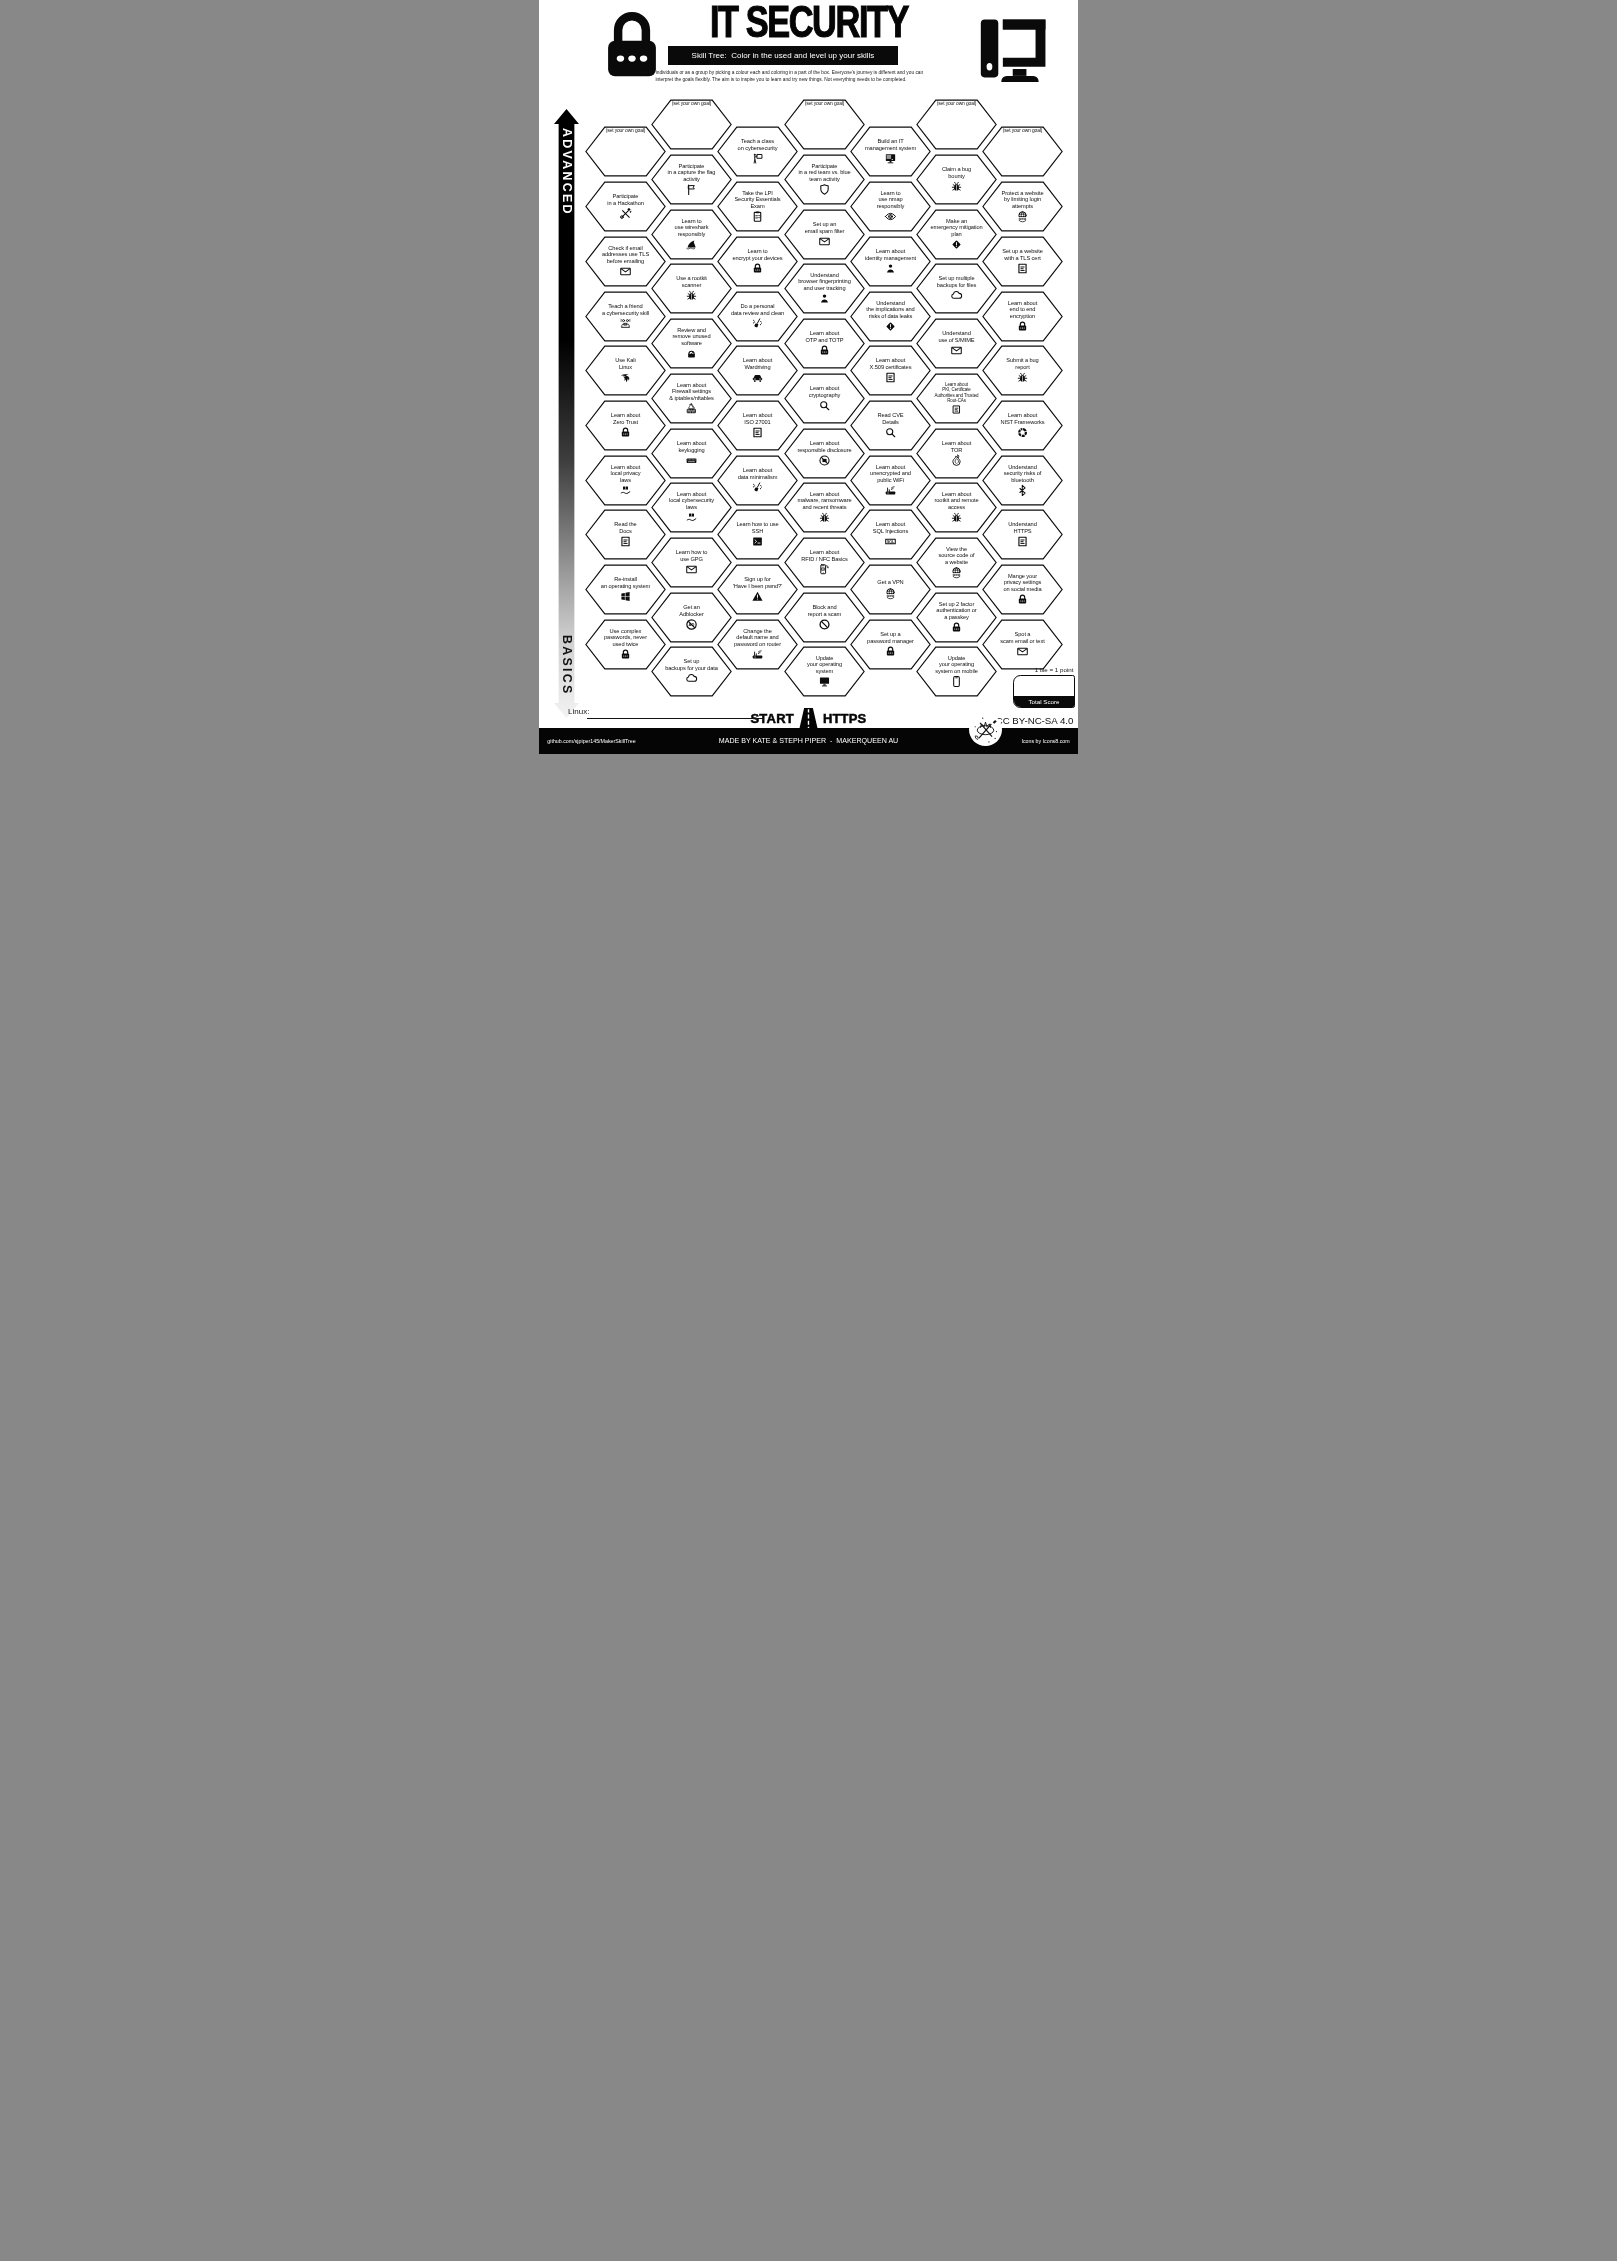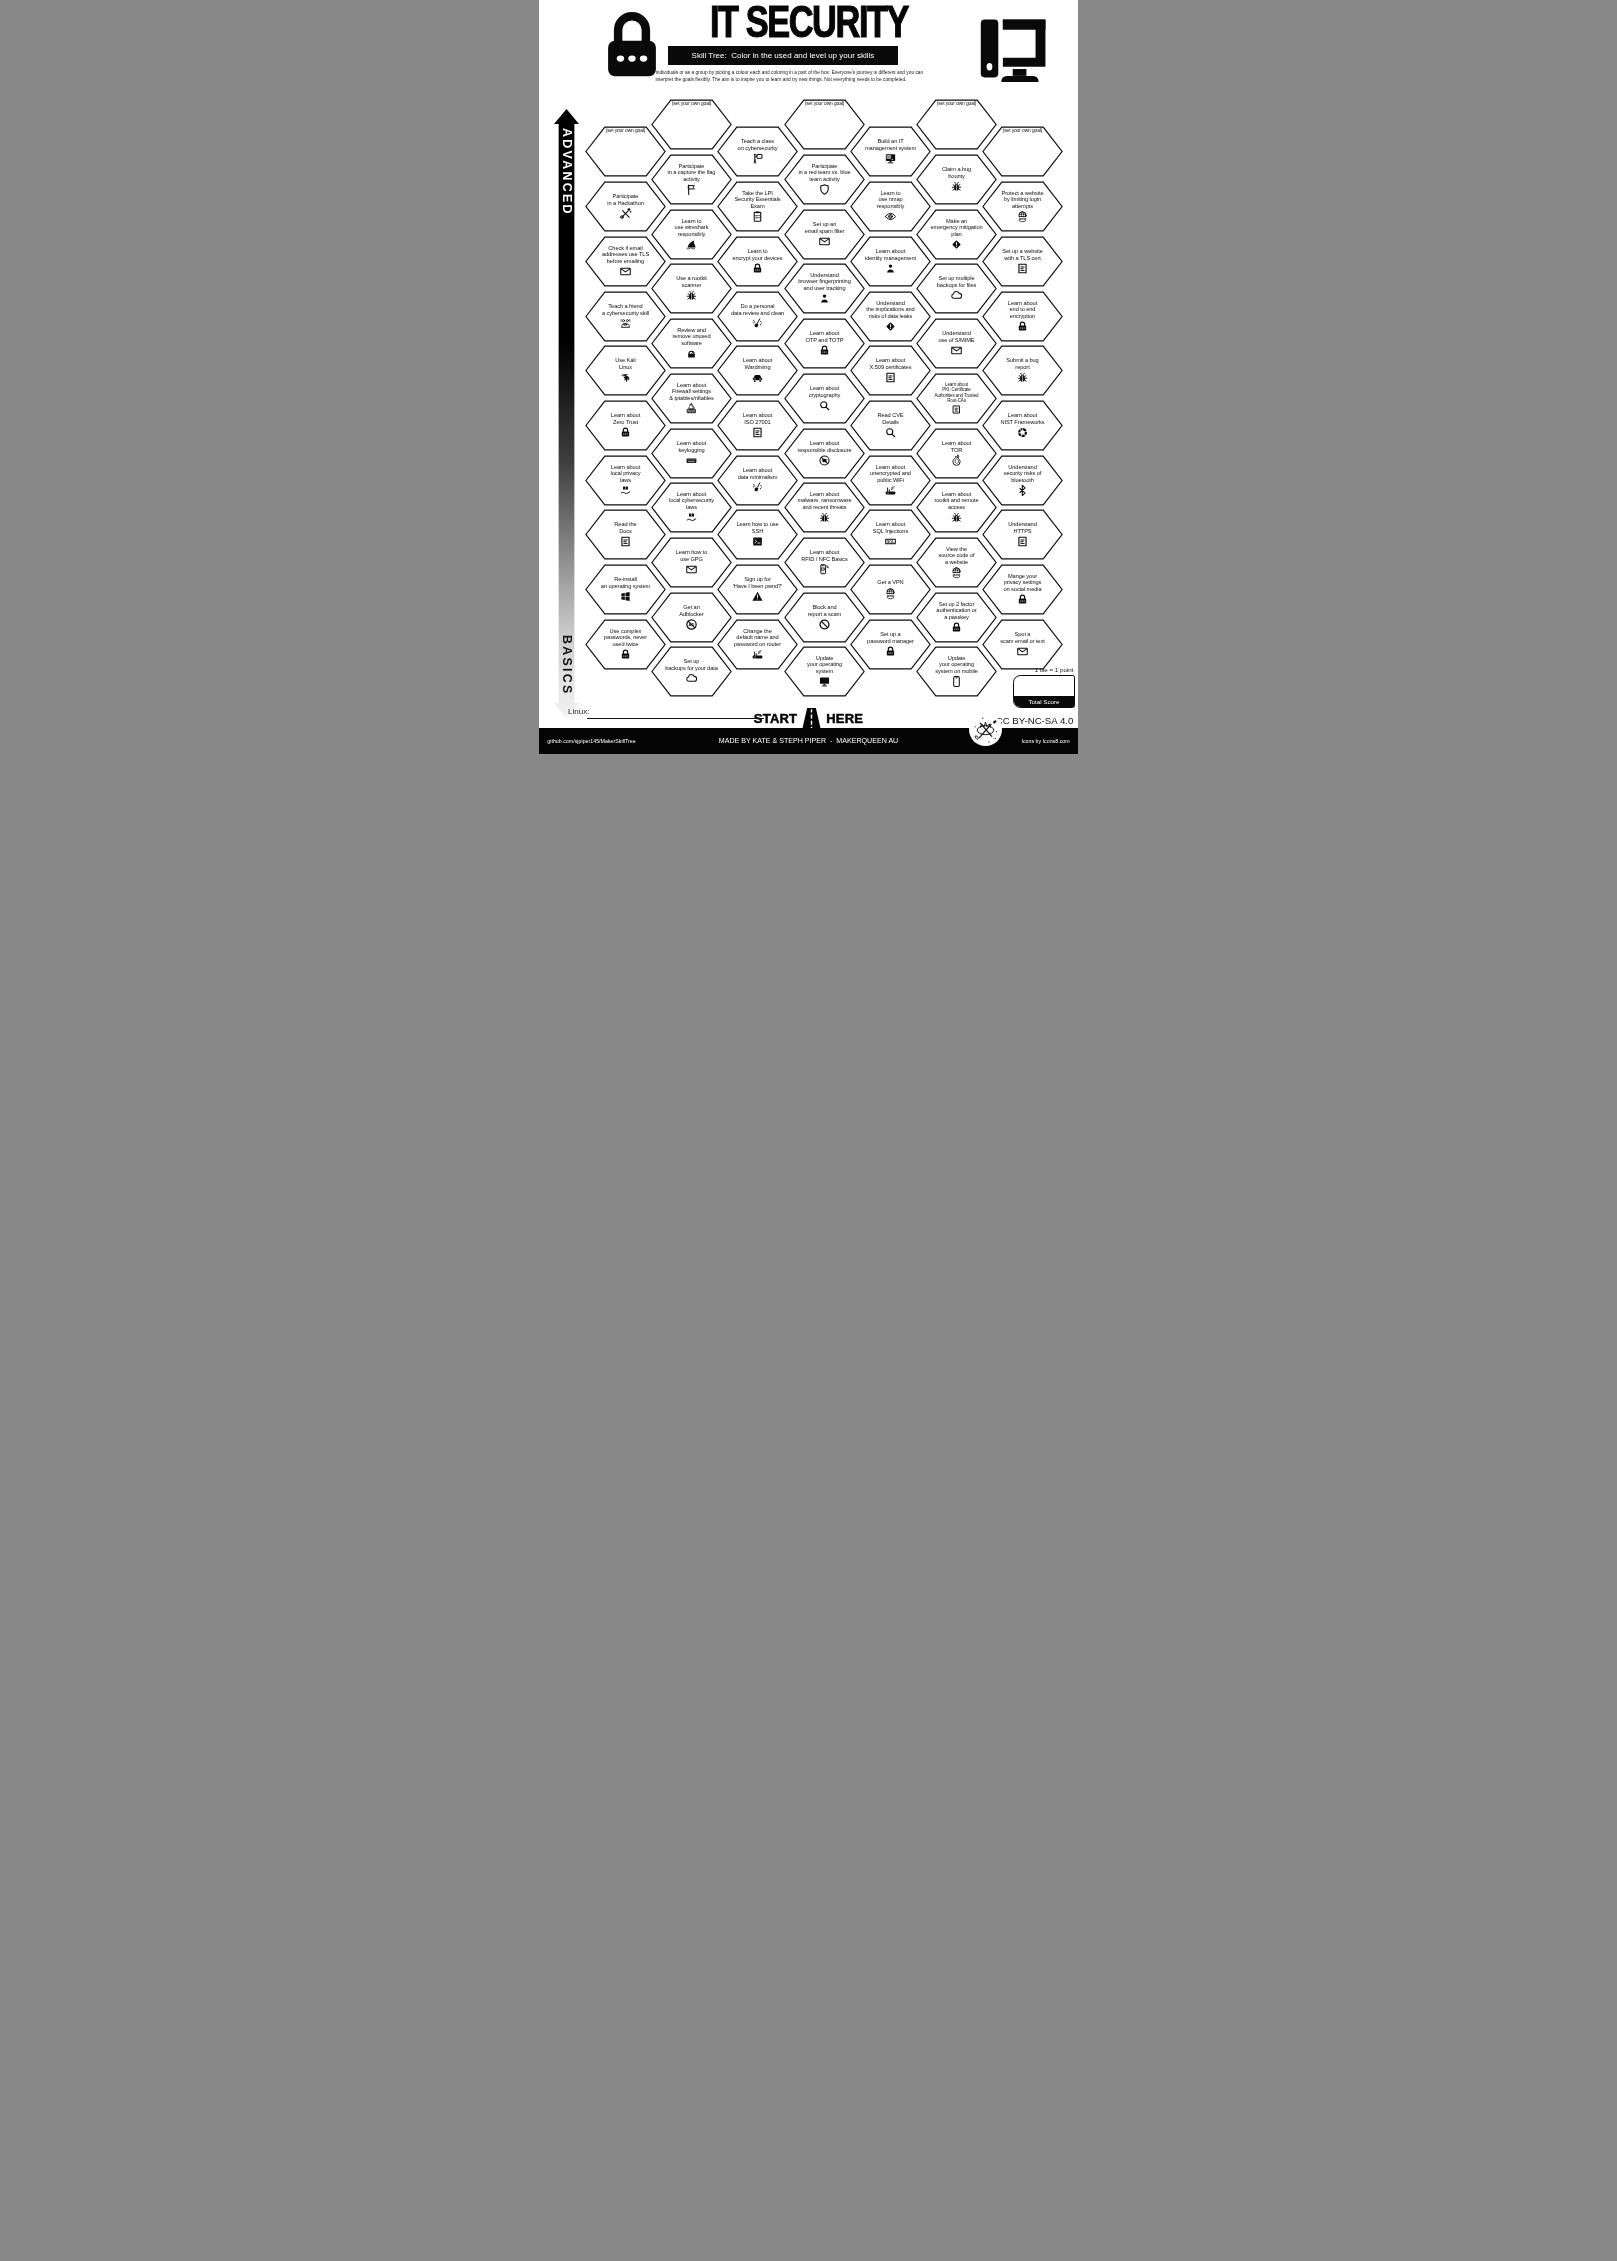--- a/index.html
+++ b/index.html
@@ -1133,21 +1133,21 @@
         </div>
       </div>
     </div>
 
   <div class="start">
     <span>START</span>
     <svg class="road" viewBox="0 0 48 52">
       <path d="M14 2h20l11 48H3z" fill="#050505"></path>
       <path d="M24 5v7M24 17v9M24 31v9M24 45v5" stroke="#fff" stroke-width="3.2"></path>
     </svg>
-    <span>HERE</span>
+    <span>HTTPS</span>
   </div>
 
   <div class="namefield">Linux:</div>
   <div class="nameline"></div>
 
   <div class="tilenote">1 tile = 1 point</div>
   <div class="scorebox">
     <div class="scorebar">Total Score</div>
   </div>
 

